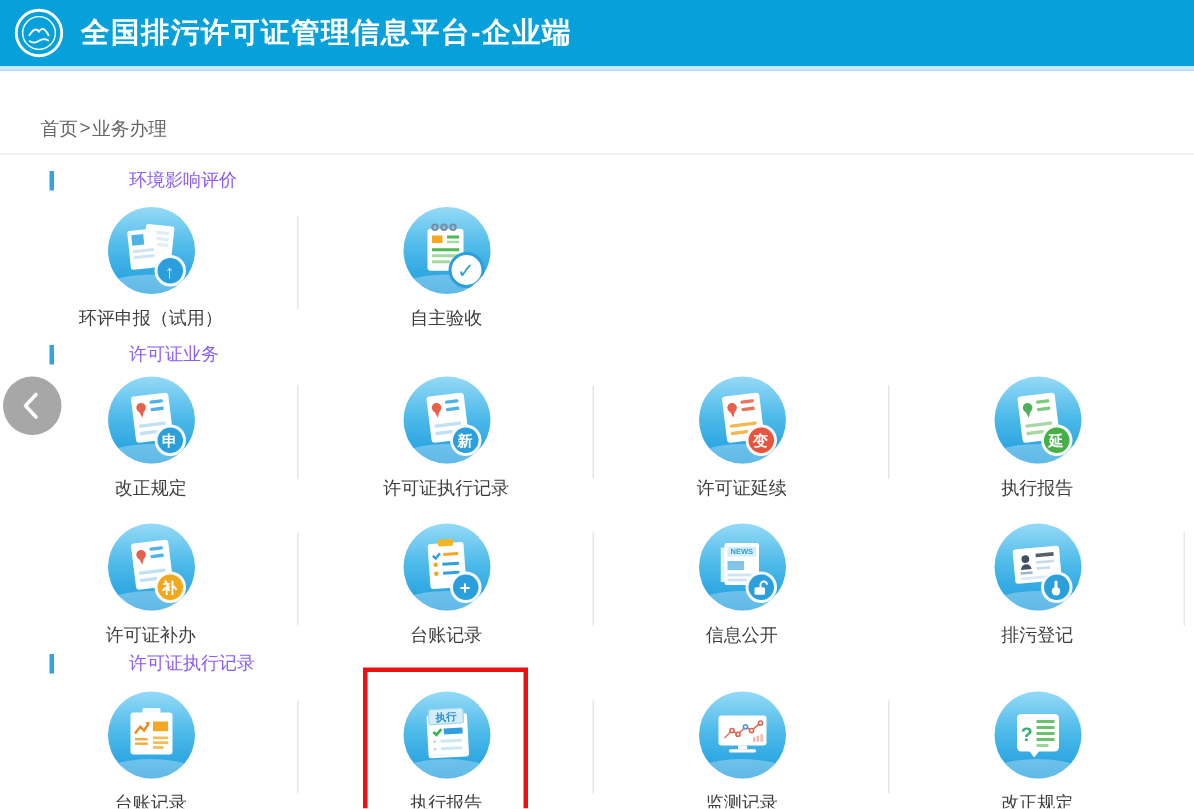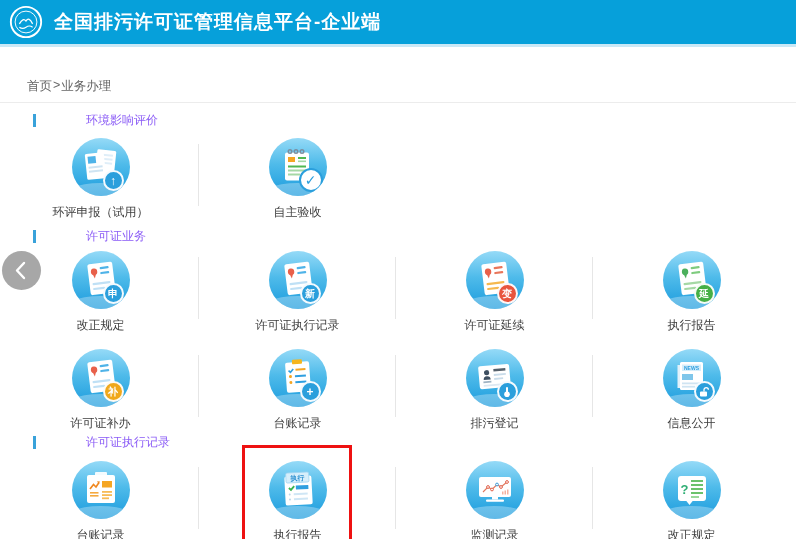--- a/index.html
+++ b/index.html
@@ -246,61 +246,61 @@
           </svg>
         <span class="badge badge-glyph b-blue">+</span>
       </div>
       <div class="tile-label">台账记录</div>
       <div class="divider"></div>
     </div>
 
     <div class="tile">
       <div class="icon">
         <svg viewBox="0 0 58 58">
+          <rect x="14.5" y="16" width="3" height="23" fill="#e2f1fa"></rect>
+          <rect x="17" y="13" width="23" height="28" rx="1.5" fill="#fff"></rect>
+          <rect x="19" y="15.5" width="19" height="6.5" fill="#d6eefb"></rect>
+          <text x="28.5" y="20.6" font-size="5" font-weight="bold" fill="#2f9fe0" text-anchor="middle">NEWS</text>
+          <rect x="19" y="25" width="11" height="6" fill="#7fc6ea"></rect>
+          <rect x="19" y="33.5" width="19" height="1.8" fill="#cfe4f2"></rect>
+          <rect x="19" y="36.8" width="13" height="1.8" fill="#cfe4f2"></rect>
+        </svg>
+        <span class="badge badge-glyph b-blue">
+          <svg viewBox="0 0 12 12">
+              <rect x="2" y="5.5" width="7" height="5" rx="1" fill="#fff"></rect>
+              <path d="M6 5.5 v-1.7 a2.2 2.2 0 0 1 4.4 0" stroke="#fff" stroke-width="1.3" fill="none"></path>
+            </svg>
+        </span>
+      </div>
+      <div class="tile-label">信息公开</div>
+    </div>
+
+    <div class="tile">
+      <div class="icon">
+        <svg viewBox="0 0 58 58">
             <g transform="rotate(-5 29 28)">
           <rect x="13" y="16" width="31" height="23" rx="2" fill="#fff"></rect>
           <circle cx="21" cy="23" r="2.6" fill="#3e4f60"></circle>
           <path d="M17.5 30 a3.5 3.5 0 0 1 7 0 z" fill="#3e4f60"></path>
           <rect x="17" y="31.5" width="8" height="1.6" fill="#9fb3c3"></rect>
           <rect x="28" y="20" width="12" height="2.4" fill="#55606b"></rect>
           <rect x="28" y="25" width="12" height="1.8" fill="#c9dcea"></rect>
           <rect x="28" y="29" width="9" height="1.8" fill="#c9dcea"></rect>
           <rect x="17" y="35" width="23" height="1.8" fill="#dce8f2"></rect>
         </g>
           </svg>
         <span class="badge badge-glyph b-blue">
           <svg viewBox="0 0 12 12">
               <rect x="5" y="1" width="2" height="6" rx="1" fill="#fff"></rect>
               <circle cx="6" cy="8.2" r="2.8" fill="#fff"></circle>
             </svg>
         </span>
       </div>
       <div class="tile-label">排污登记</div>
       <div class="divider"></div>
-    </div>
-
-    <div class="tile">
-      <div class="icon">
-        <svg viewBox="0 0 58 58">
-          <rect x="14.5" y="16" width="3" height="23" fill="#e2f1fa"></rect>
-          <rect x="17" y="13" width="23" height="28" rx="1.5" fill="#fff"></rect>
-          <rect x="19" y="15.5" width="19" height="6.5" fill="#d6eefb"></rect>
-          <text x="28.5" y="20.6" font-size="5" font-weight="bold" fill="#2f9fe0" text-anchor="middle">NEWS</text>
-          <rect x="19" y="25" width="11" height="6" fill="#7fc6ea"></rect>
-          <rect x="19" y="33.5" width="19" height="1.8" fill="#cfe4f2"></rect>
-          <rect x="19" y="36.8" width="13" height="1.8" fill="#cfe4f2"></rect>
-        </svg>
-        <span class="badge badge-glyph b-blue">
-          <svg viewBox="0 0 12 12">
-              <rect x="2" y="5.5" width="7" height="5" rx="1" fill="#fff"></rect>
-              <path d="M6 5.5 v-1.7 a2.2 2.2 0 0 1 4.4 0" stroke="#fff" stroke-width="1.3" fill="none"></path>
-            </svg>
-        </span>
-      </div>
-      <div class="tile-label">信息公开</div>
     </div>
   </div>
 
   <div class="sec sec-exec">
     <span class="sec-bar"></span>
     <span>许可证执行记录</span>
   </div>
 
   <div class="row row-4">
 

